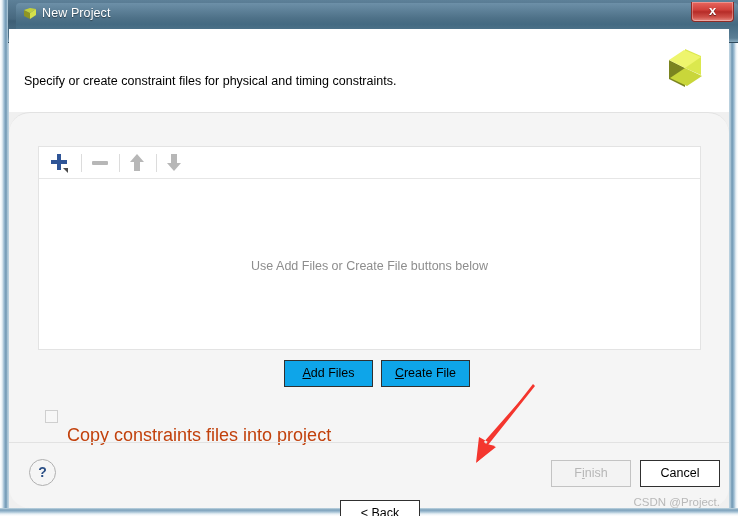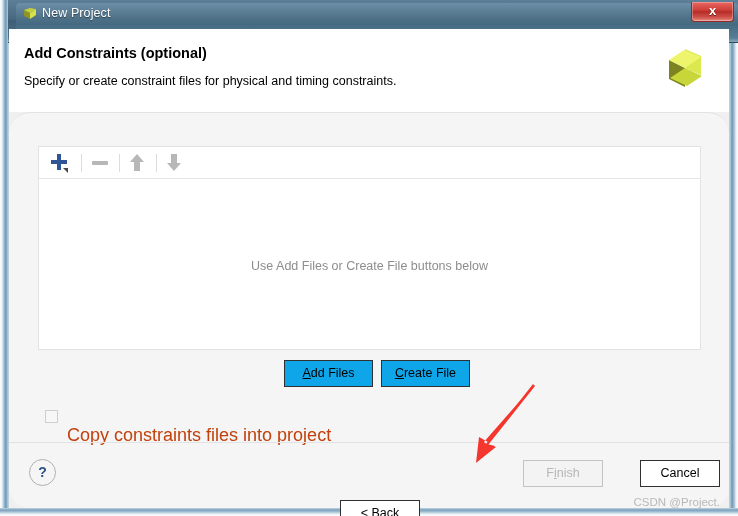--- a/index.html
+++ b/index.html
@@ -251,21 +251,21 @@
     cursor: default;
   }
   #btn-back   { left: 331px; margin-top: 40px; }
   #btn-next   { left: 431px;
                 background: #3c7ac0;
                 color: #ffffff;
                 border: 1px solid #ffffff;
                 outline: 2px solid #2f63a8;
                 outline-offset: -4px;
                 box-shadow: 0 0 0 1px #2f63a8; }
-  #btn-finish { left: 514px;
+  #btn-finish { left: 542px;
                 background: #f3f3f3;
                 border: 1px solid #c3c3c3;
                 color: #b7b7b7; }
   #btn-cancel { left: 631px; }
 
   .u { text-decoration: underline; }
 
   
   #annotation-arrow {
     position: absolute;
@@ -304,21 +304,20 @@
     </div>
 
     <div id="title-text">New Project</div>
 
     <div id="close-button">
       <div class="x">x</div>
     </div>
   </div>
 
   <div id="header-panel">
-    <div id="header-title">Add Constraints (optional)</div>
     <div id="header-subtitle">Specify or create constraint files for physical and timing constraints.</div>
 
     <div id="brand-logo">
       <svg width="50" height="50" viewBox="0 0 50 50">
         <polygon points="24,25 24,44 8,36 8,17" fill="#7b8420"></polygon>
         <polygon points="24,25 24,6 40,13 40,32" fill="#dbe84e"></polygon>
         <polygon points="24,25 41,33 26,43 9,35" fill="#c9d63a"></polygon>
         <polygon points="24,25 8,17 23,7 40,14" fill="#eef56d"></polygon>
       </svg>
     </div>

